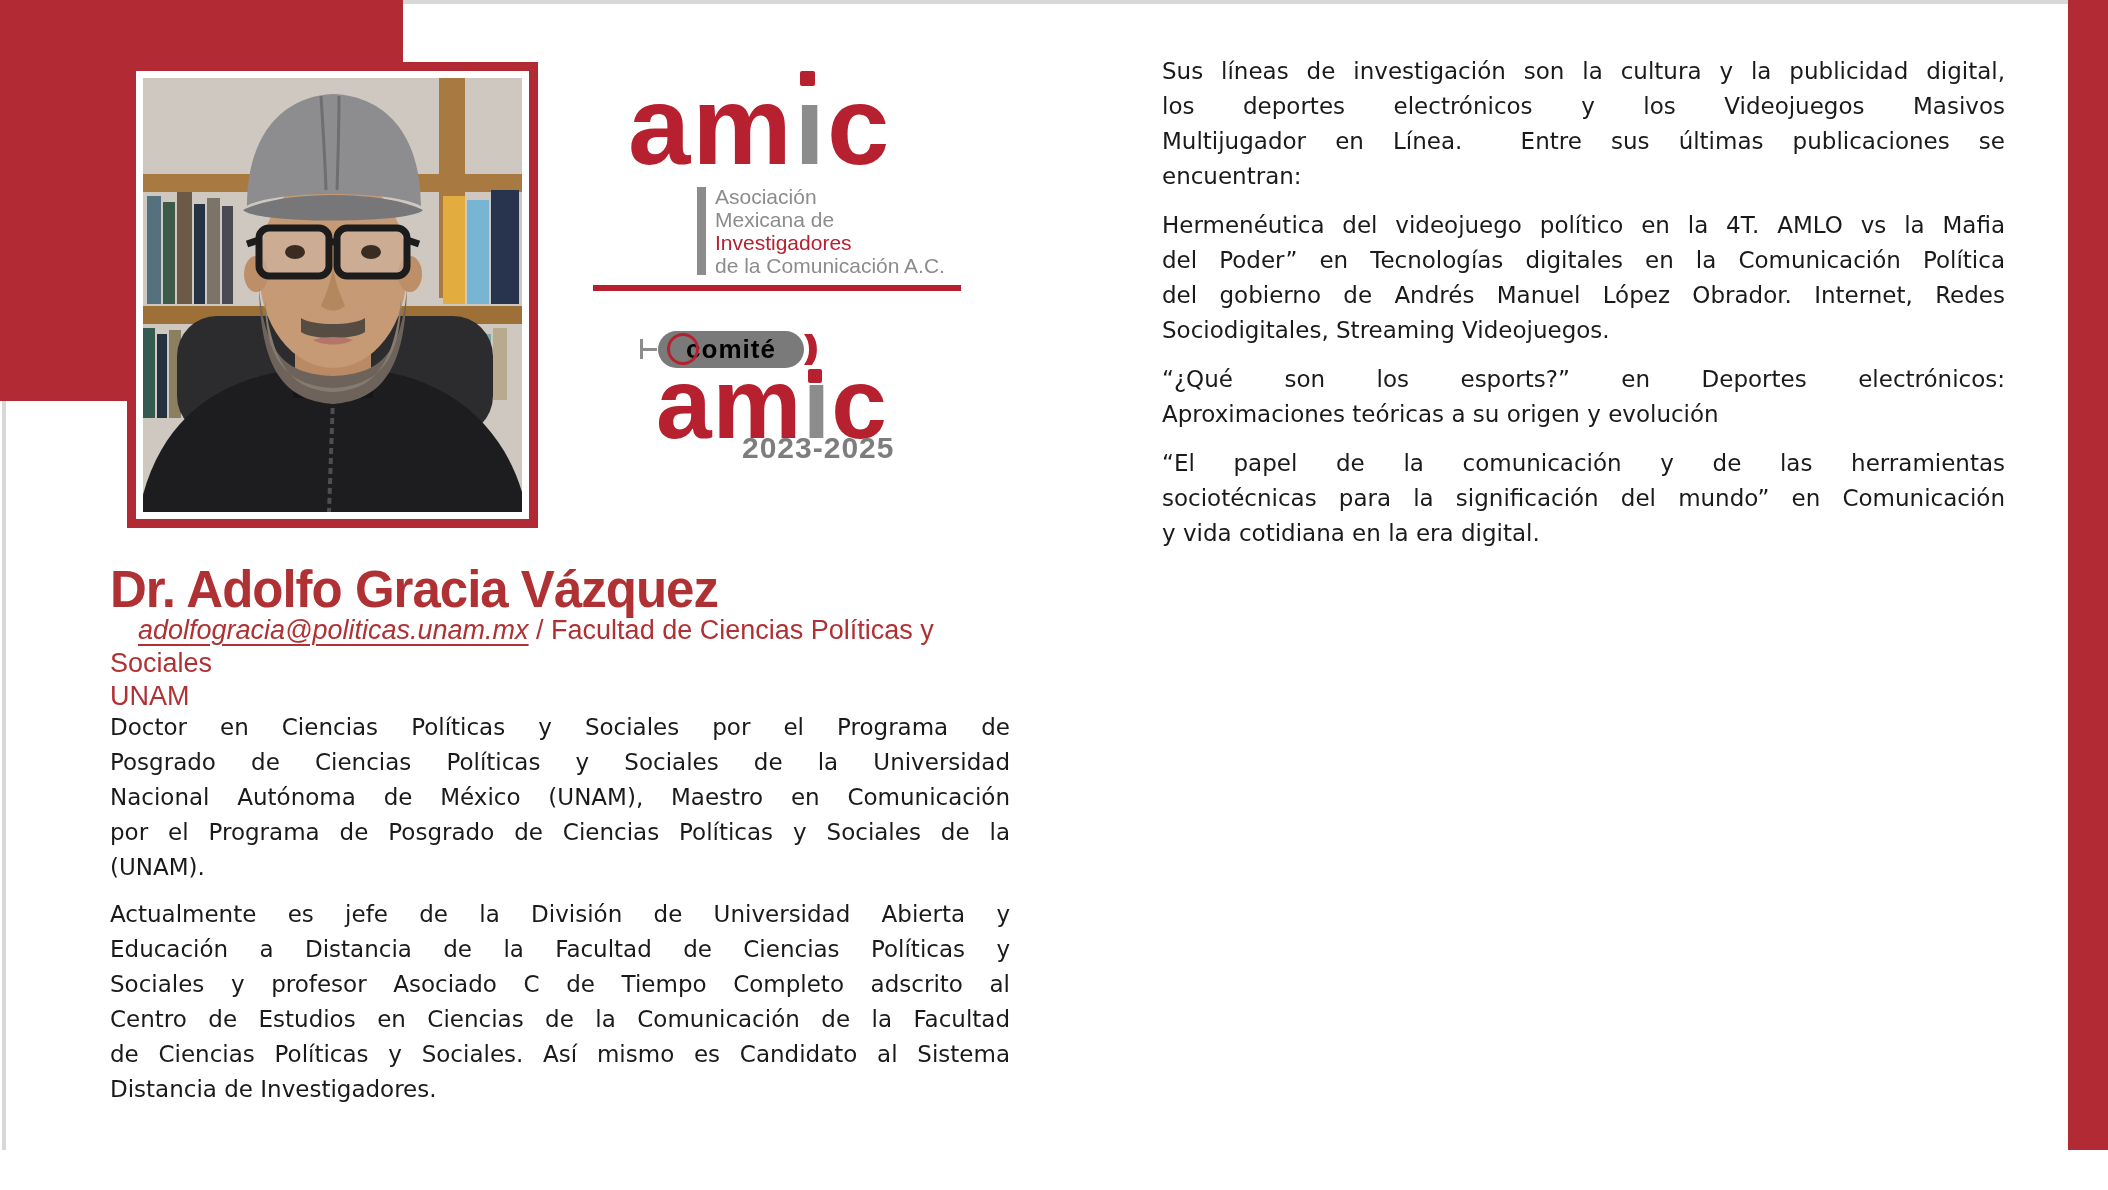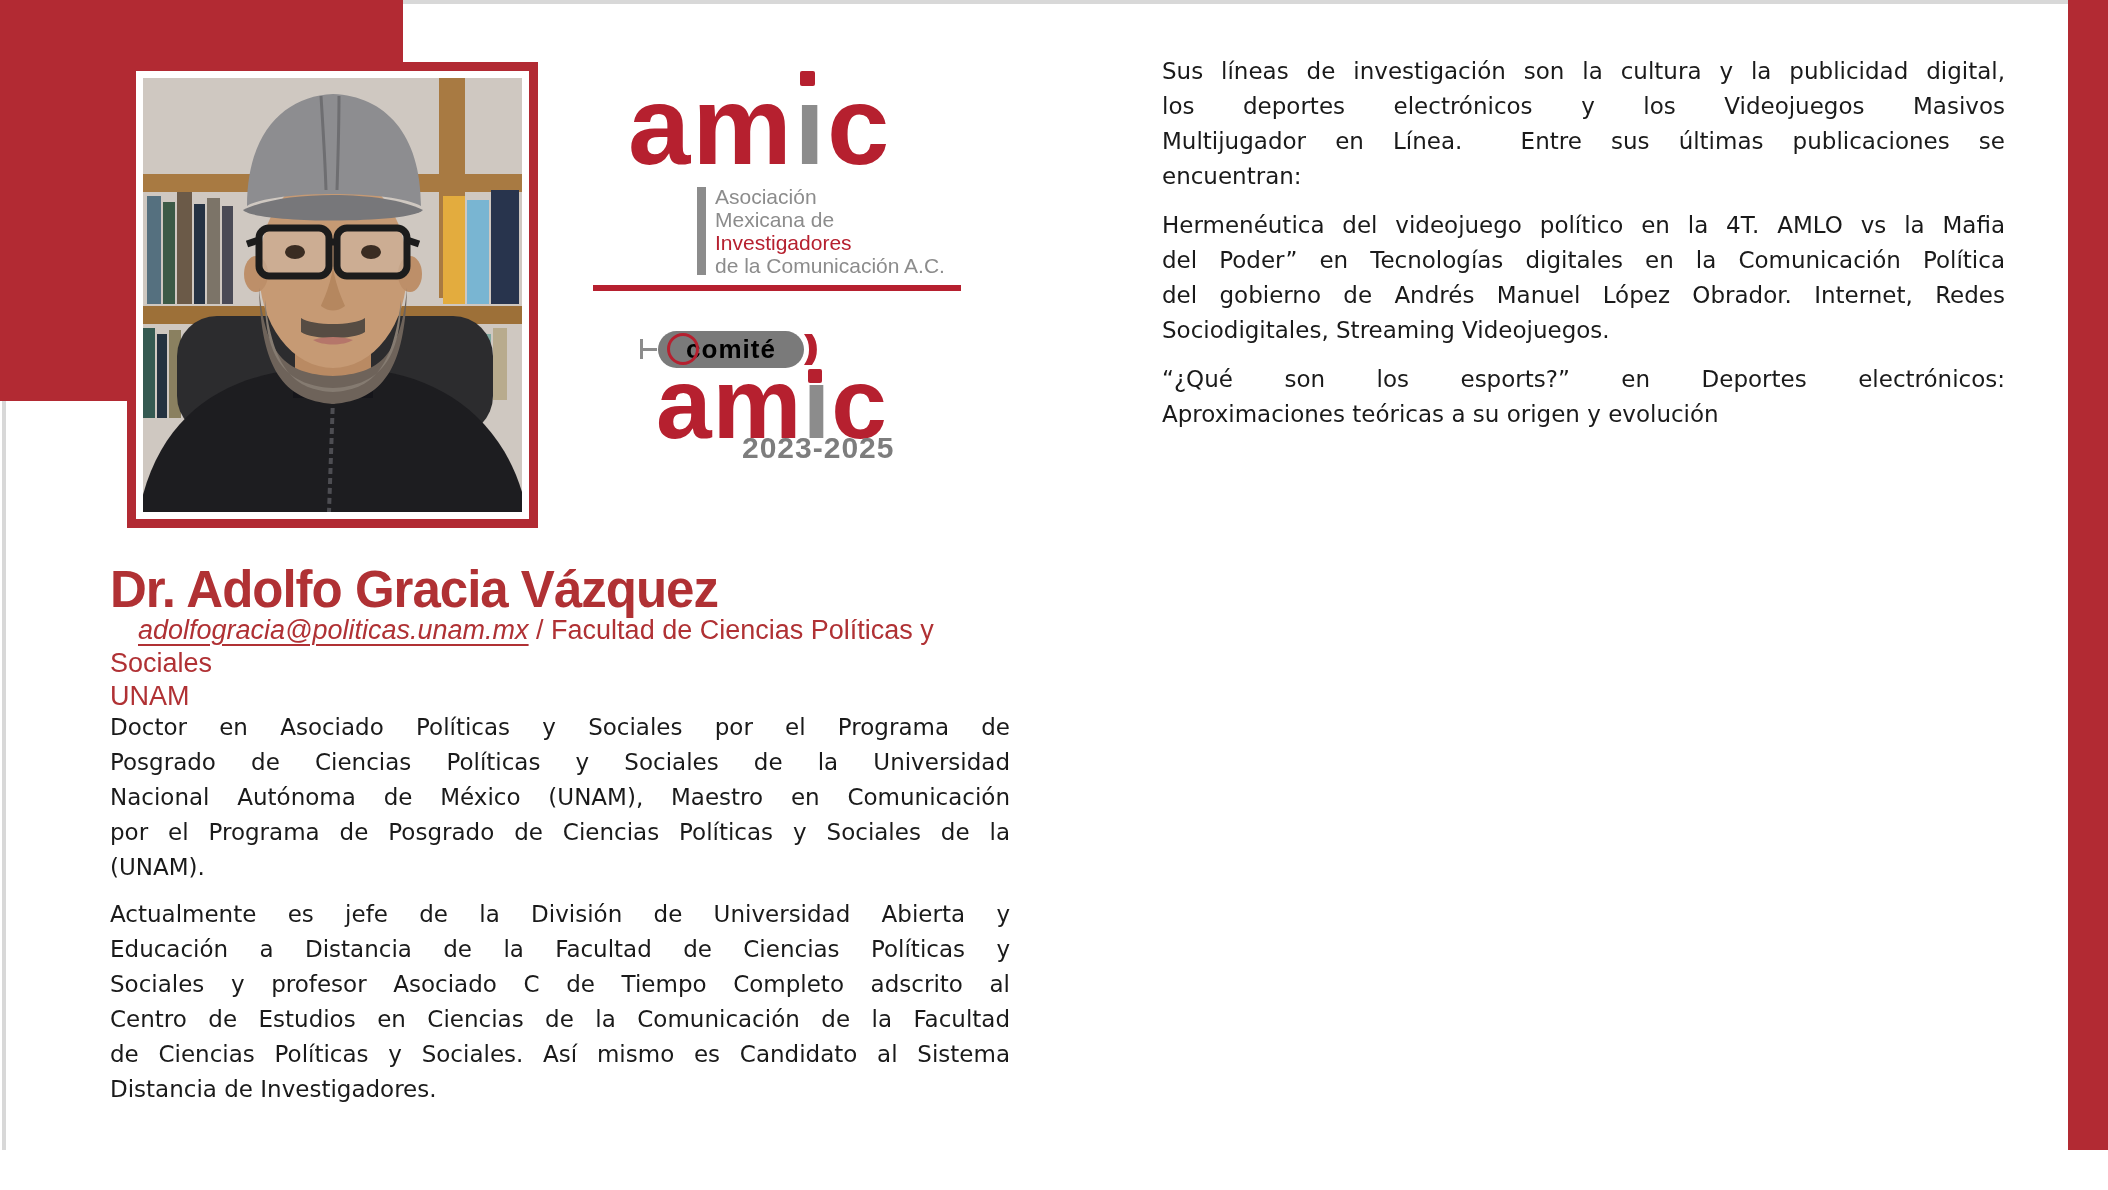--- a/index.html
+++ b/index.html
@@ -167,21 +167,21 @@
     <div id="comite-years">2023-2025</div>
   </div>
 
   <div id="profile-name">Dr. Adolfo Gracia Vázquez</div>
   <div id="contact-line">
     <a id="email-link">adolfogracia@politicas.unam.mx</a><span> / Facultad de Ciencias Políticas y Sociales</span>
     <div>UNAM</div>
   </div>
 
   <div id="bio-1" class="bio">
-      <div class="jline">Doctor en Asociado Políticas y Sociales por el Programa de</div>
+      <div class="jline">Doctor en Ciencias Políticas y Sociales por el Programa de</div>
       <div class="jline">Posgrado de Ciencias Políticas y Sociales de la Universidad</div>
       <div class="jline">Nacional Autónoma de México (UNAM), Maestro en Comunicación</div>
       <div class="jline">por el Programa de Posgrado de Ciencias Políticas y Sociales de la</div>
       <div class="jline jlast">(UNAM).</div>
     </div>
   <div id="bio-2" class="bio">
       <div class="jline">Actualmente es jefe de la División de Universidad Abierta y</div>
       <div class="jline">Educación a Distancia de la Facultad de Ciencias Políticas y</div>
       <div class="jline">Sociales y profesor Asociado C de Tiempo Completo adscrito al</div>
       <div class="jline">Centro de Estudios en Ciencias de la Comunicación de la Facultad</div>
@@ -199,15 +199,20 @@
     <div class="para">
         <div class="jline">Hermenéutica del videojuego político en la 4T. AMLO vs la Mafia</div>
         <div class="jline">del Poder” en Tecnologías digitales en la Comunicación Política</div>
         <div class="jline">del gobierno de Andrés Manuel López Obrador. Internet, Redes</div>
         <div class="jline jlast">Sociodigitales, Streaming Videojuegos.</div>
       </div>
     <div class="para">
         <div class="jline">“¿Qué son los esports?” en Deportes electrónicos:</div>
         <div class="jline jlast">Aproximaciones teóricas a su origen y evolución</div>
       </div>
+    <div class="para">
+        <div class="jline">“El papel de la comunicación y de las herramientas</div>
+        <div class="jline">sociotécnicas para la significación del mundo” en Comunicación</div>
+        <div class="jline jlast">y vida cotidiana en la era digital.</div>
+      </div>
   </div>
 
 </div>
 
 </body></html>

